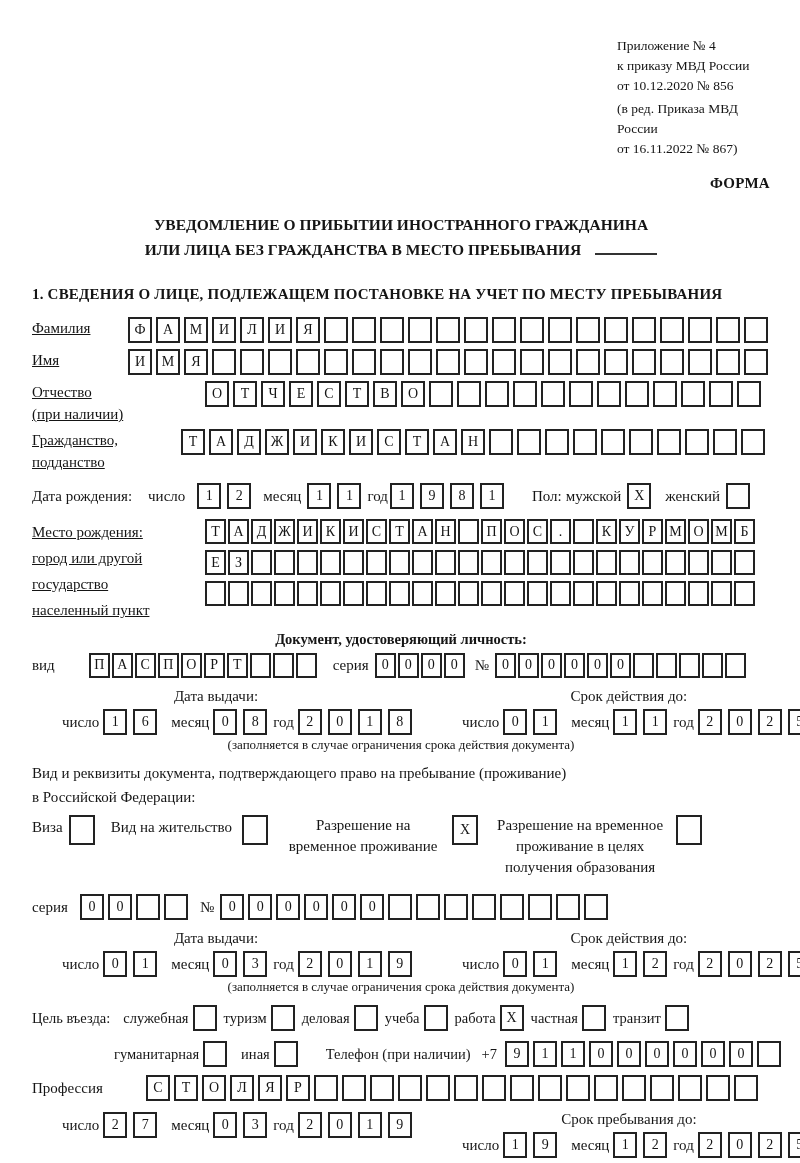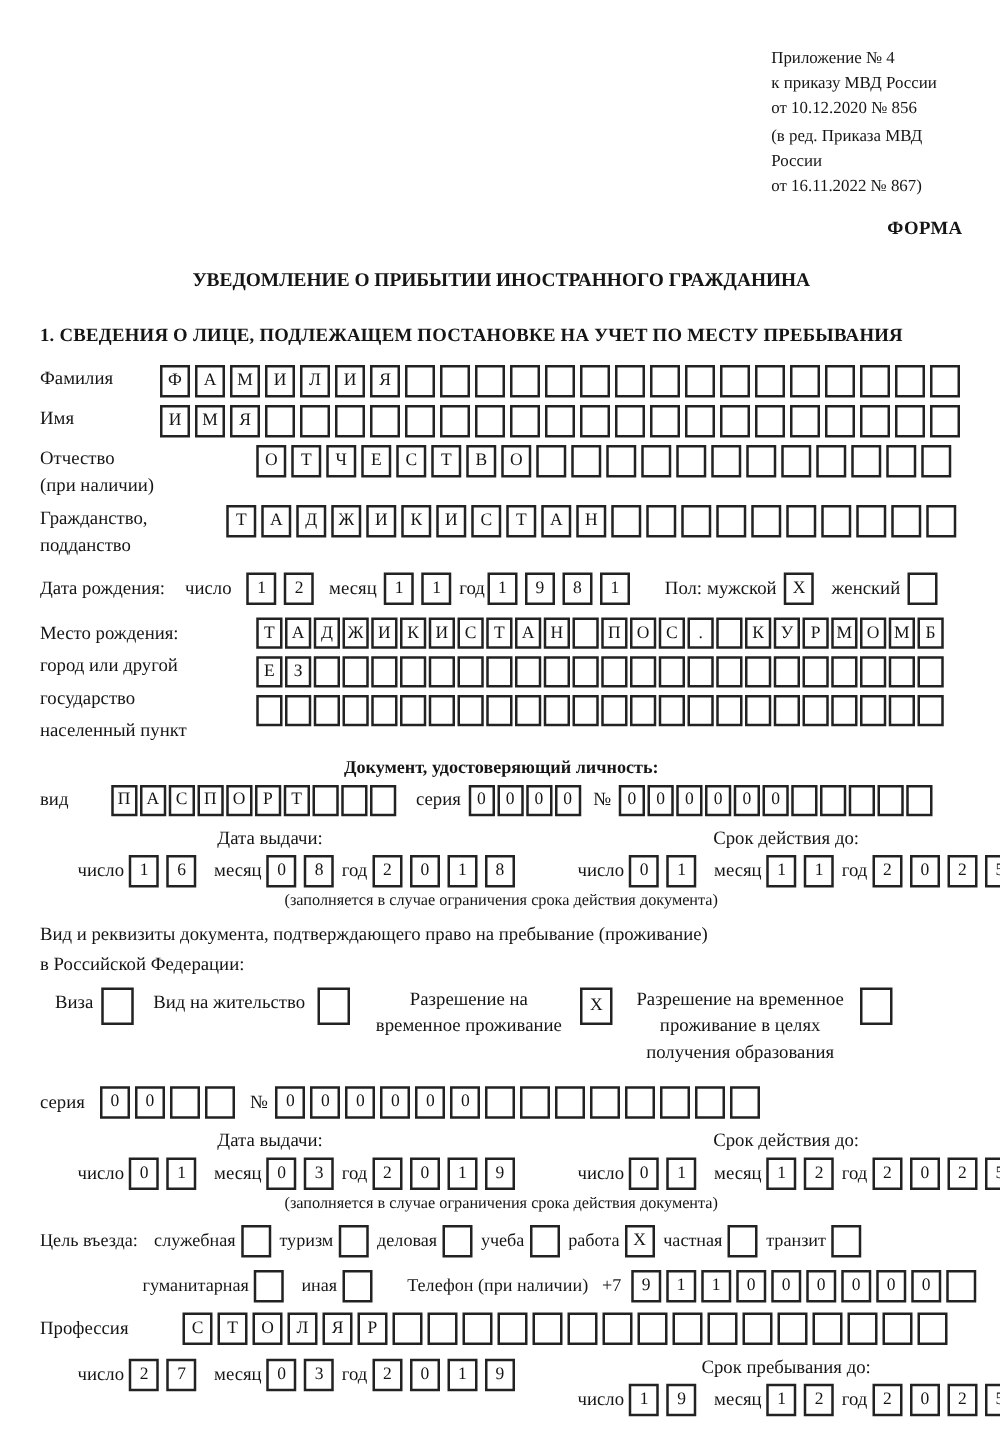--- a/index.html
+++ b/index.html
@@ -20,21 +20,21 @@
   .forma { text-align:right; font-weight:bold; margin-top:16px; font-size:15px; letter-spacing:.3px; }
 
   
   .title { text-align:center; font-weight:bold; font-size:15.5px; line-height:25px; margin-top:20px; }
   .blank-underline { display:inline-block; width:62px; border-bottom:2px solid #333; margin-left:14px; height:14px; }
 
   .sect { margin-top:24px; font-weight:bold; font-size:15px; letter-spacing:.2px; }
 
   
   .frow { display:flex; align-items:flex-start; }
-  .flabel { flex:none; line-height:22px; }
+  .flabel { flex:none; line-height:22px;text-decoration:underline; }
   .w95  { width:96px; }
   .w172 { width:173px; }
   .w148 { width:149px; }
   .inl { flex:none; margin-right:6px; line-height:26px; white-space:nowrap; }
 
   .cells { display:flex; flex:none; }
   .cell {
     width:24px; height:26px; flex:none;
     border:2px solid #222;
     margin-right:4px;
@@ -64,21 +64,21 @@
   .dhead.shift { padding-left:40px; }
   .drow { display:flex; align-items:center; margin-top:3px; }
   .drow .dl { flex:none; margin-right:4px; white-space:nowrap; }
   .dright .drow { padding-left:62px; }
   .dleft  .drow { padding-left:30px; }
   .note-r { text-align:center; font-size:13px; margin-top:2px; }
 
   .intro { margin-top:6px; line-height:24px; }
 
   
-  .optrow { display:flex; align-items:flex-start; margin-top:6px;margin-left:12px; }
+  .optrow { display:flex; align-items:flex-start; margin-top:6px; }
   .olabel { flex:none; line-height:24px; }
   .olabel.center { text-align:center; line-height:21px; }
   .wrap150 { width:158px; }
   .wrap175 { width:172px; }
   .mlab { margin-left:16px; margin-right:8px; }
   .mcb  { margin-left:2px; }
 
   
   .purp { display:flex; align-items:center; margin-top:10px; font-size:14.5px; }
   .purp .plabel { flex:none; margin-left:7px; margin-right:4px; white-space:nowrap; }
@@ -100,20 +100,23 @@
     <div>к приказу МВД России</div>
     <div>от 10.12.2020 № 856</div>
     <div class="amend">(в ред. Приказа МВД России</div>
     <div>от 16.11.2022 № 867)</div>
   </div>
 
   <div class="forma">ФОРМА</div>
 
   <div class="title">
     <div>УВЕДОМЛЕНИЕ О ПРИБЫТИИ ИНОСТРАННОГО ГРАЖДАНИНА</div>
+    <div>
+      <span>ИЛИ ЛИЦА БЕЗ ГРАЖДАНСТВА В МЕСТО ПРЕБЫВАНИЯ</span><span class="blank-underline"></span>
+    </div>
   </div>
 
   <div class="sect">1. СВЕДЕНИЯ О ЛИЦЕ, ПОДЛЕЖАЩЕМ ПОСТАНОВКЕ НА УЧЕТ ПО МЕСТУ ПРЕБЫВАНИЯ</div>
 
   <div class="frow mt14">
     <div class="flabel w95">Фамилия</div>
     <div class="cells">
         <span class="cell">Ф</span>
         <span class="cell">А</span>
         <span class="cell">М</span>

